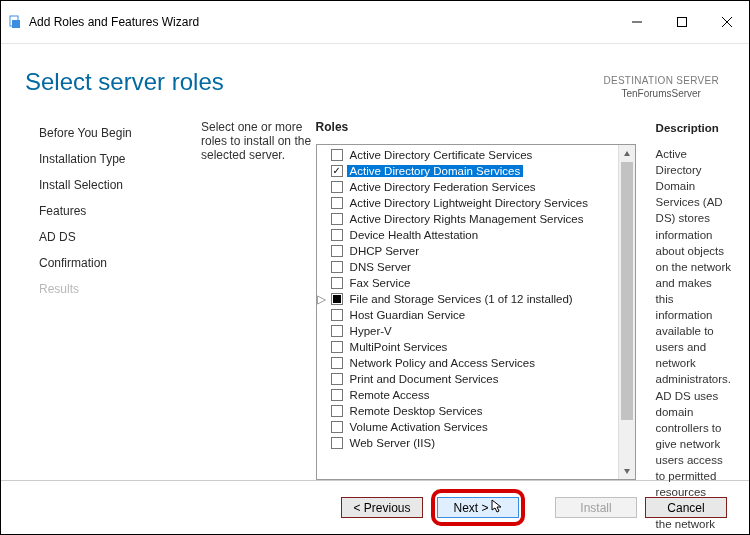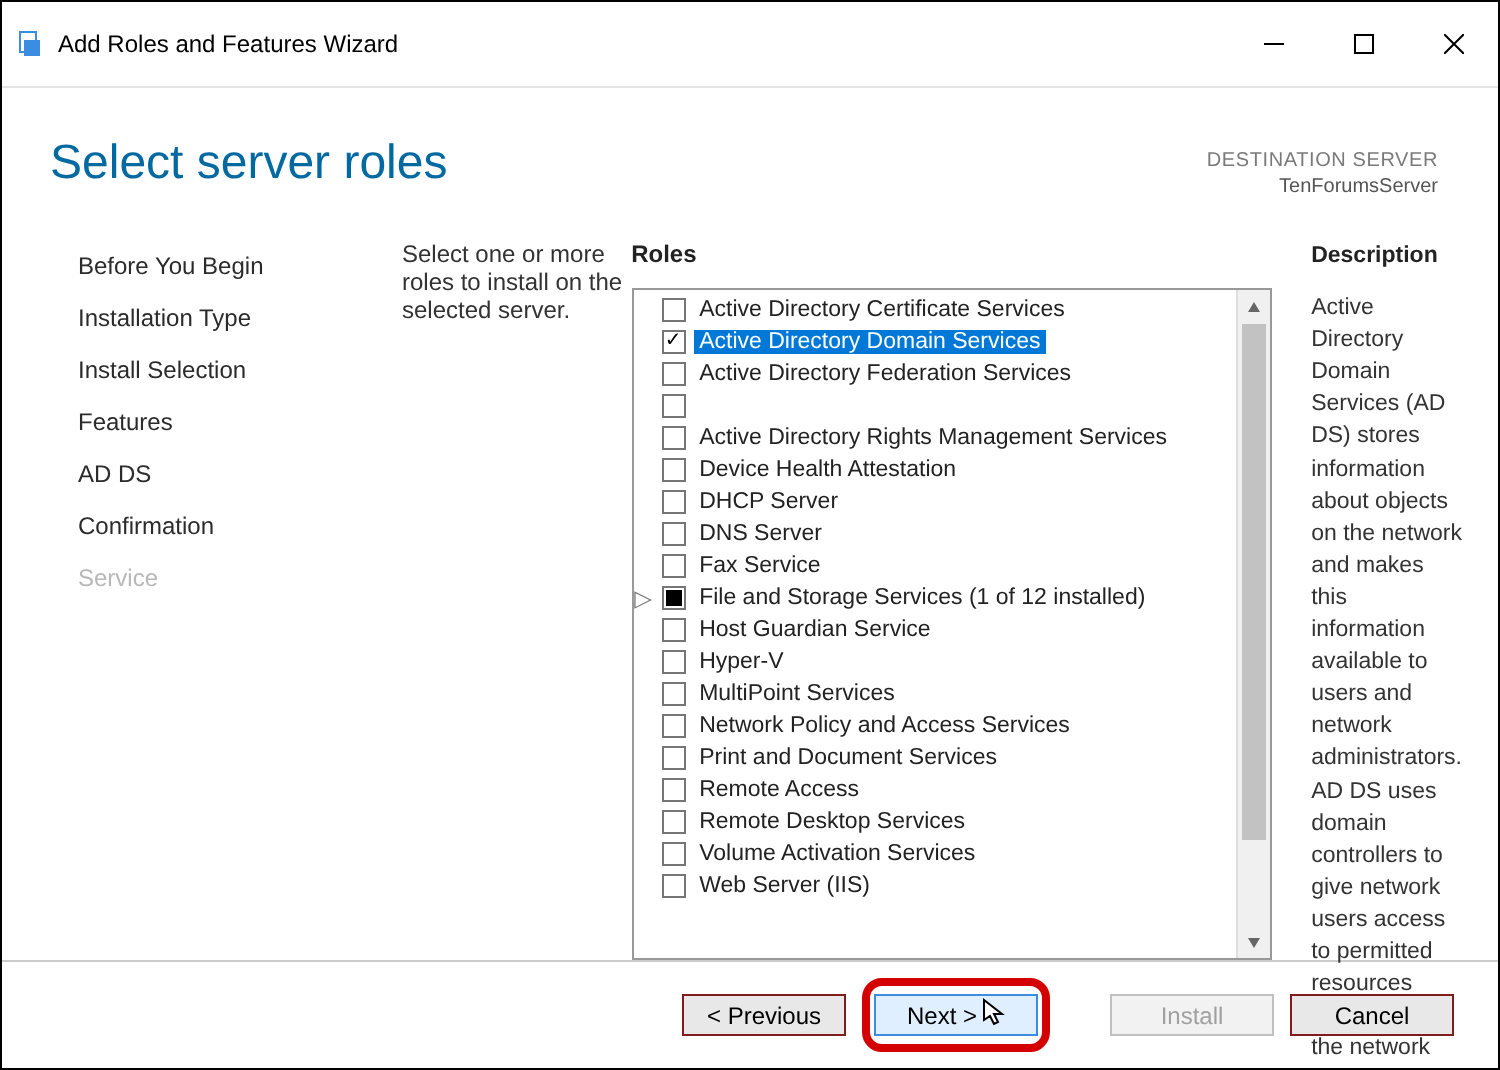--- a/index.html
+++ b/index.html
@@ -40,21 +40,21 @@
     align-items: flex-start;
     padding: 24px 30px 10px 24px;
   }
   .page-title {
     font-size: 24px;
     font-weight: 300;
     color: #0369a1;
     flex: 1;
   }
   .dest {
-    text-align: right;
+    text-align: center;
     color: #555;
     font-size: 10px;
     line-height: 1.3;
     padding-top: 6px;
   }
   .dest .label { color: #7a7a7a; letter-spacing: .3px; }
   
   .main {
     display: flex;
     height: 370px;
@@ -213,21 +213,21 @@
 </div>
 
 <div class="main">
   <div class="sidebar" id="sidebar">
       <div class="side-item">Before You Begin</div>
       <div class="side-item">Installation Type</div>
       <div class="side-item">Install Selection</div>
       <div class="side-item">Features</div>
       <div class="side-item">AD DS</div>
       <div class="side-item">Confirmation</div>
-      <div class="side-item muted">Service</div>
+      <div class="side-item muted">Results</div>
     </div>
 
   <div class="content">
     <div class="instr">Select one or more roles to install on the selected server.</div>
 
     <div class="roles-desc-row">
       <div class="roles-col">
         <div class="roles-label">Roles</div>
         <div class="roles-box">
           <div class="roles-list" id="roles-list">
@@ -242,20 +242,21 @@
                 <span class="role-label">Active Directory Domain Services</span>
               </div>
               <div class="role-row">
                 <span class="expander"></span>
                 <span class="cb"></span>
                 <span class="role-label">Active Directory Federation Services</span>
               </div>
               <div class="role-row">
                 <span class="expander"></span>
                 <span class="cb"></span>
+                <span class="role-label">Active Directory Lightweight Directory Services</span>
               </div>
               <div class="role-row">
                 <span class="expander"></span>
                 <span class="cb"></span>
                 <span class="role-label">Active Directory Rights Management Services</span>
               </div>
               <div class="role-row">
                 <span class="expander"></span>
                 <span class="cb"></span>
                 <span class="role-label">Device Health Attestation</span>

